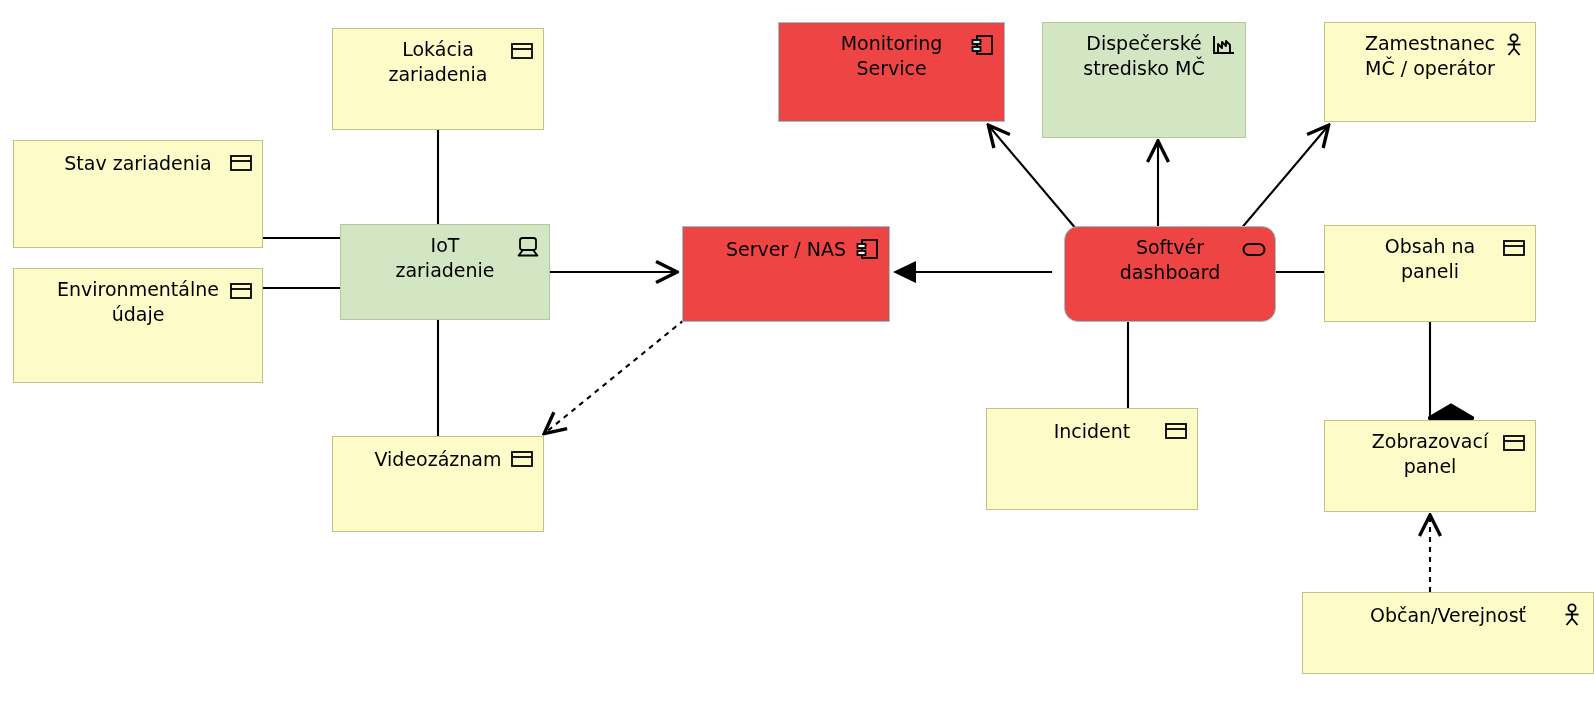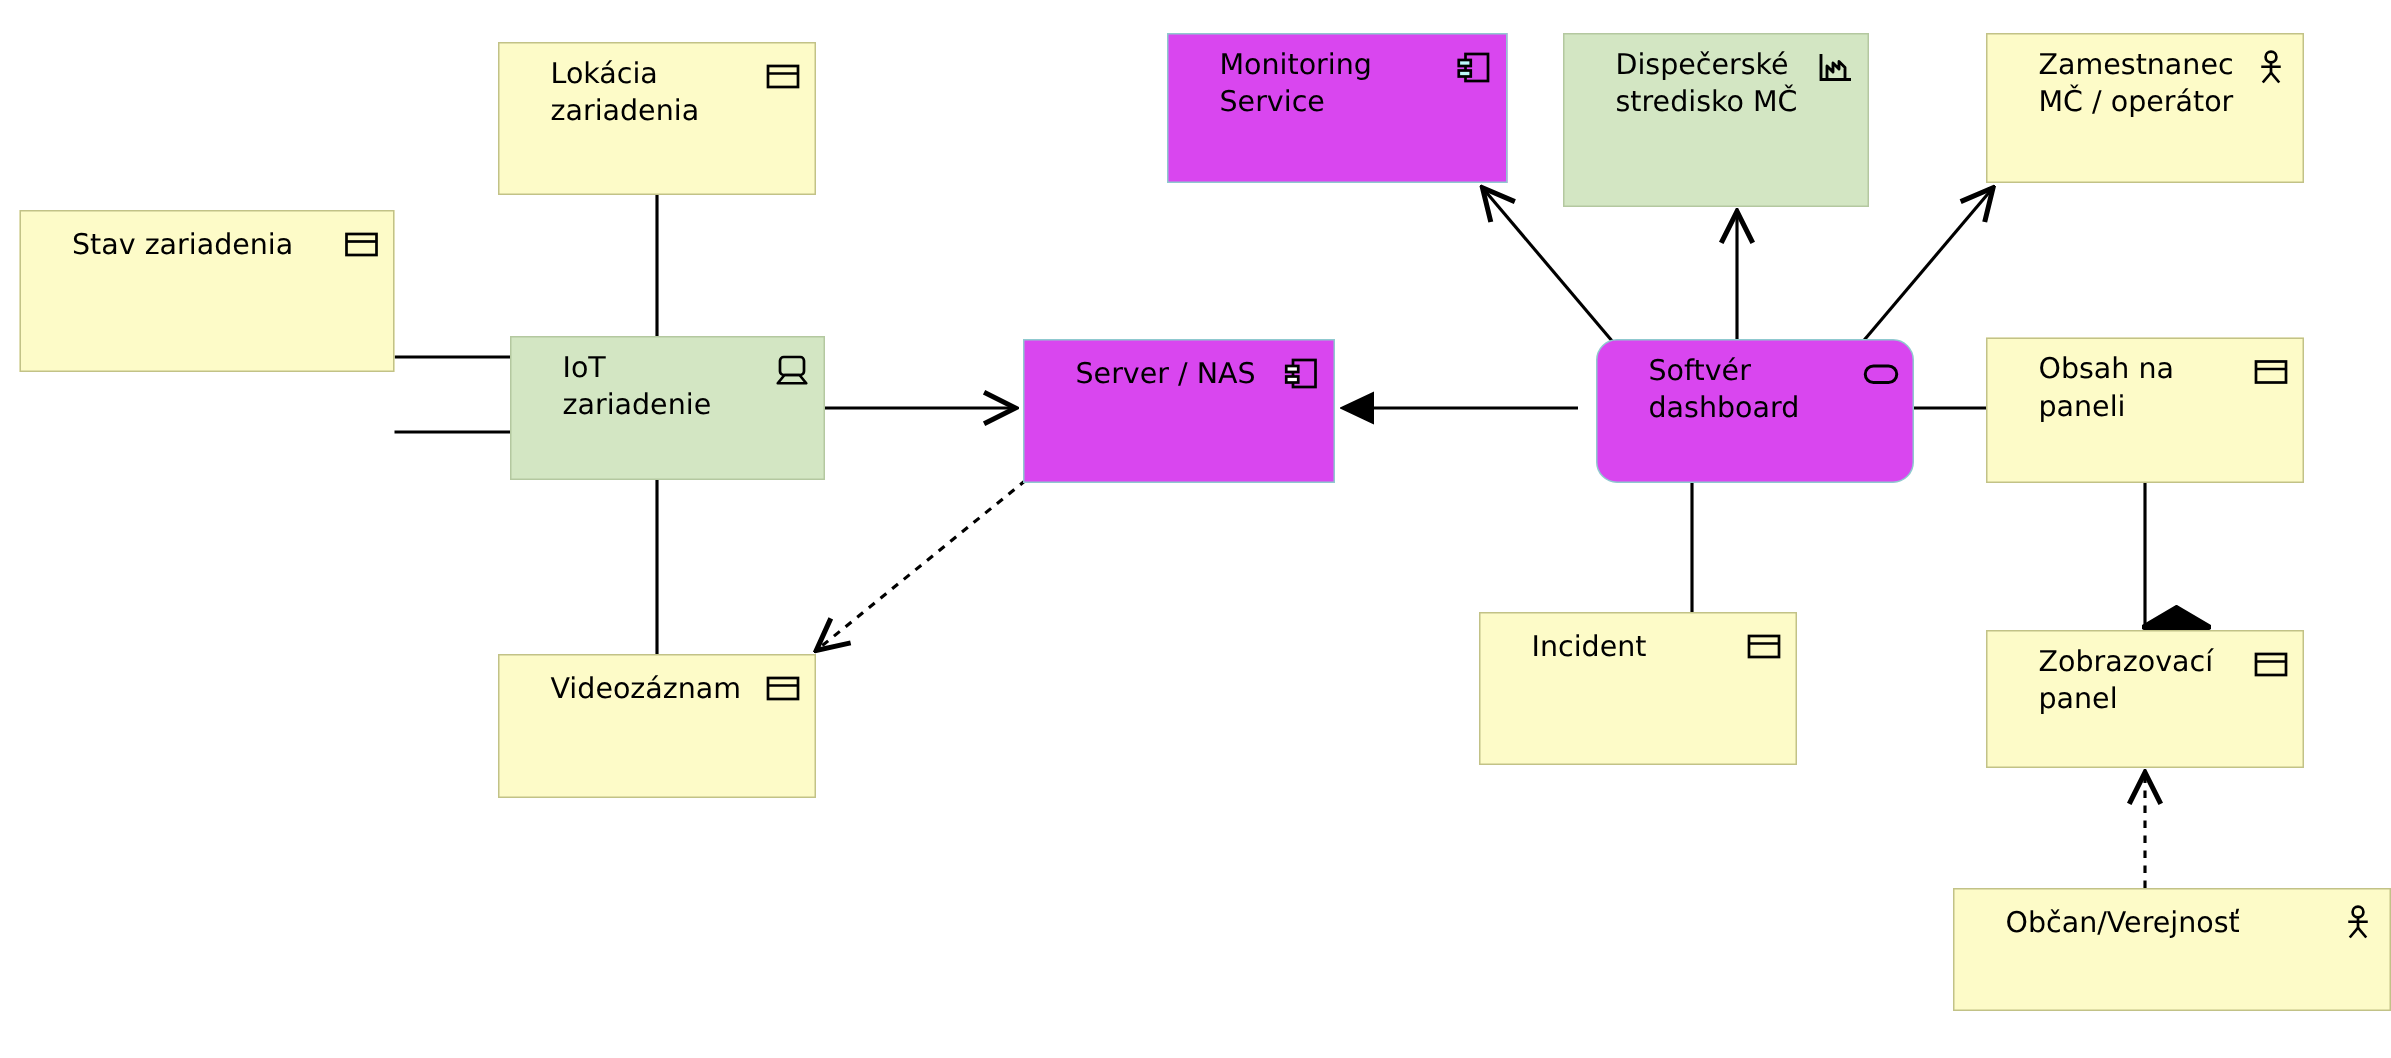--- a/index.html
+++ b/index.html
@@ -17,28 +17,29 @@
     overflow: hidden;
   }
   .node {
     position: absolute;
     box-sizing: border-box;
     border: 1px solid #b9b97a;
     display: block;
   }
   .node.yellow { background: #fdfbc8; border-color: #c2c287; }
   .node.green  { background: #d3e6c3; border-color: #b4c8a0; }
-  .node.cyan   { background: #d946ef; border-color: #8fc9cf; }
+  .node.cyan   { background: #ef4444; border-color: #8fc9cf; }
   .node.rounded { border-radius: 14px; }
 
   .node-label {
     position: absolute;
     left: 0;
     right: 0;
     top: 8px;
+    text-align: center;
     font-size: 19px;
     line-height: 25px;
     color: #000000;
     padding: 0 34px;
     white-space: pre-line;
     pointer-events: none;
   }
   .node-label.one-line { top: 10px; }
 
   .node-icon {
@@ -124,20 +125,30 @@
   <div class="node yellow" style="left:13px; top:140px; width:250px; height:108px;">
     <span class="node-label one-line">Stav zariadenia</span>
     <span class="node-icon">
       <svg viewBox="0 0 26 26">
           <rect x="3" y="6" width="20" height="14" fill="none" stroke="#000" stroke-width="1.8"></rect>
           <line x1="3" y1="11" x2="23" y2="11" stroke="#000" stroke-width="1.8"></line>
         </svg>
     </span>
   </div>
 
+  <div class="node yellow" style="left:13px; top:268px; width:250px; height:115px;">
+    <span class="node-label">Environmentálne
+údaje</span>
+    <span class="node-icon">
+      <svg viewBox="0 0 26 26">
+          <rect x="3" y="6" width="20" height="14" fill="none" stroke="#000" stroke-width="1.8"></rect>
+          <line x1="3" y1="11" x2="23" y2="11" stroke="#000" stroke-width="1.8"></line>
+        </svg>
+    </span>
+  </div>
 
   <div class="node green" style="left:340px; top:224px; width:210px; height:96px;">
     <span class="node-label">IoT
 zariadenie</span>
     <span class="node-icon">
       <svg viewBox="0 0 26 26">
           <rect x="5" y="4" width="16" height="12" rx="2.5" fill="none" stroke="#000" stroke-width="1.8"></rect>
           <path d="M3.5,21.5 L8,16 L18,16 L22.5,21.5 z" fill="none" stroke="#000" stroke-width="1.8" stroke-linejoin="round"></path>
         </svg>
     </span>

